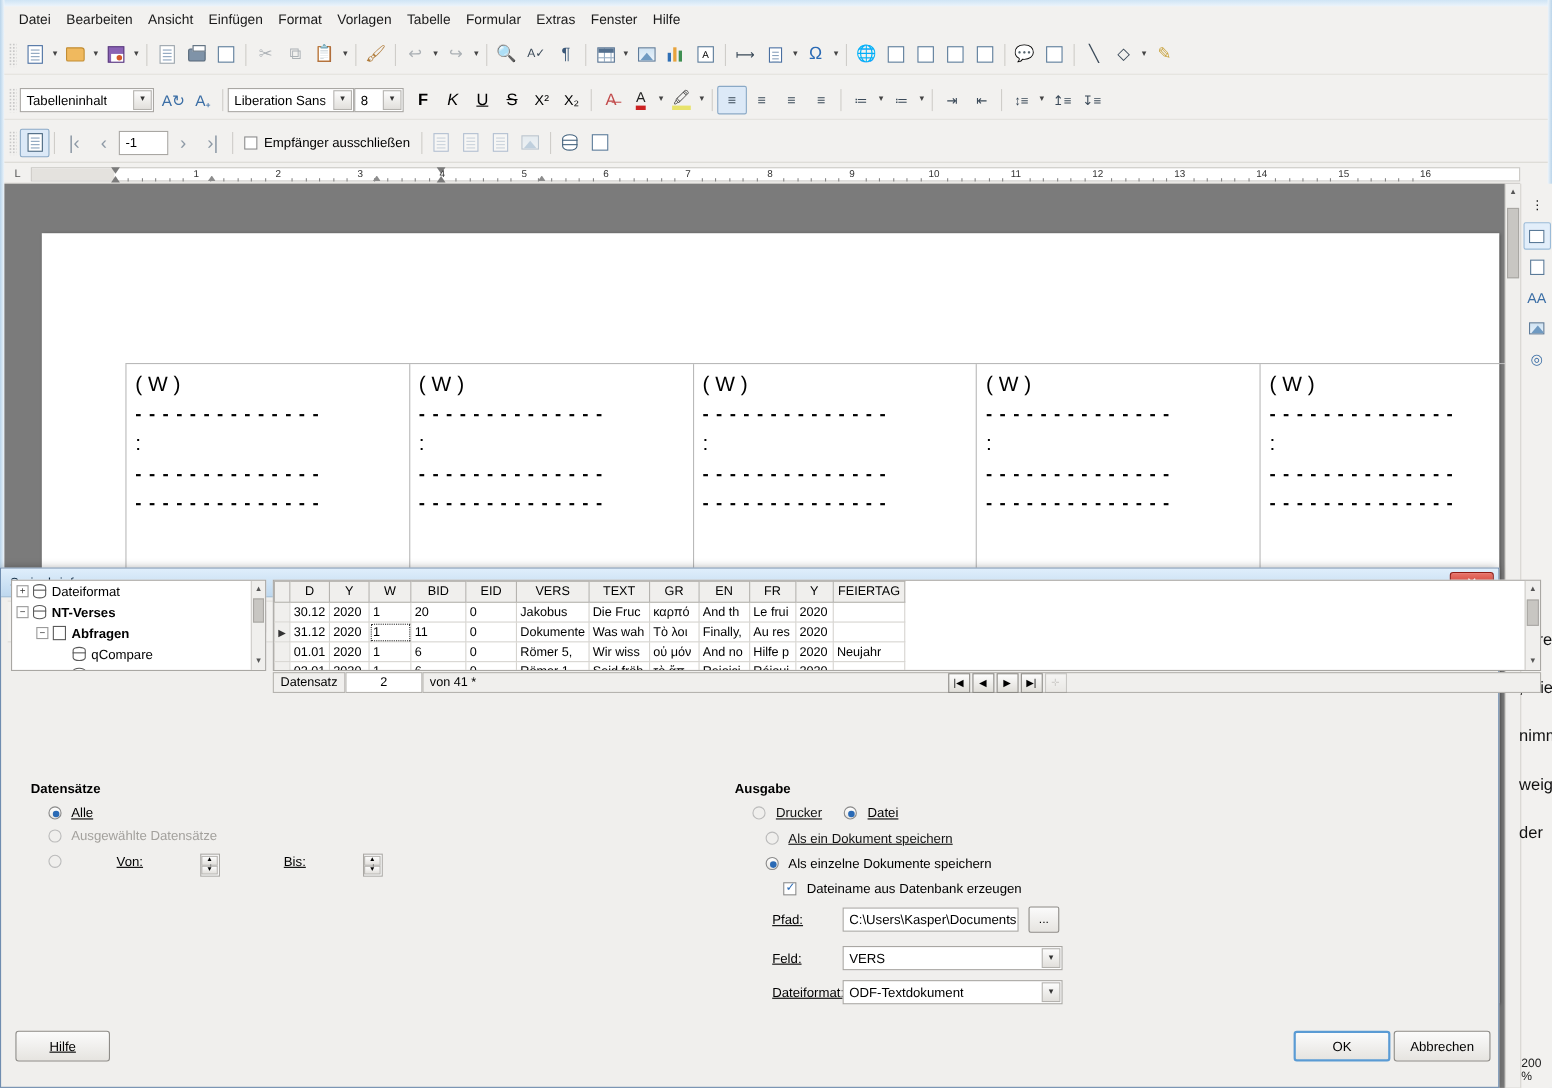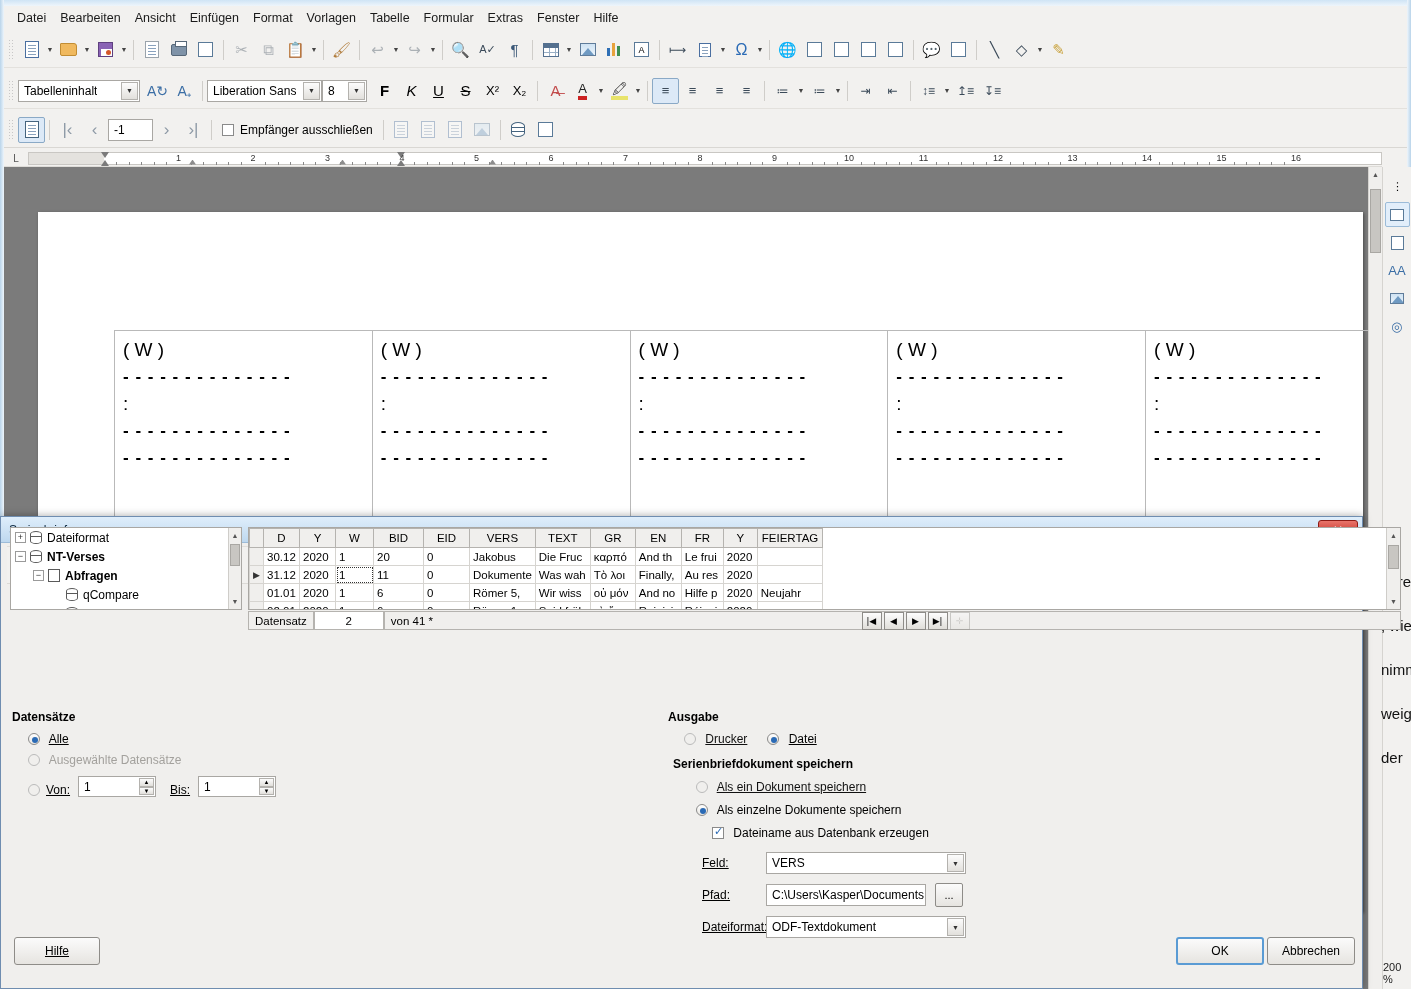--- a/index.html
+++ b/index.html
@@ -915,31 +915,31 @@
       <span style="flex:1"></span>
       <span class="navbtn">|◀</span>
       <span class="navbtn">◀</span>
       <span class="navbtn">▶</span>
       <span class="navbtn">▶|</span>
       <span class="navbtn dis">✛</span>
       <span style="flex:1"></span>
     </div>
   </div>
 
-  <div style="position:absolute;left:12px;top:710px;width:320px;">
+  <div style="position:absolute;left:28px;top:710px;width:320px;">
     <div class="grp-title">Datensätze</div>
     <div style="margin:8px 0 0 16px;">
       <span class="radio on"></span>
       <span class="ul">Alle</span>
     </div>
     <div class="dis" style="margin:7px 0 0 16px;">
       <span class="radio"></span>
       <span>Ausgewählte Datensätze</span>
     </div>
-    <div style="margin:9px 0 0 16px;display:flex;align-items:flex-end;">
+    <div style="margin:9px 0 0 16px;display:flex;align-items:flex-start;gap:44px;">
       <span class="dis">
         <span class="radio"></span>
       </span>
       <span class="ul" style="margin-right:8px;">Von:</span>
       <span class="spin">
         <span>1</span>
         <span class="sbtns">
             <div>▲</div>
             <div>▼</div>
           </span>
@@ -960,49 +960,48 @@
     <div style="margin:8px 0 0 16px;display:flex;align-items:center;">
       <span class="dis">
         <span class="radio"></span>
         <span class="ul" style="color:#111">Drucker</span>
       </span>
       <span style="margin-left:20px;">
         <span class="radio on"></span>
         <span class="ul">Datei</span>
       </span>
     </div>
-    <div class="grp-title" style="margin:11px 0 0 5px;">Serienbriefdokument speichern</div>
     <div class="dis" style="margin:9px 0 0 28px;">
       <span class="radio"></span>
       <span class="ul" style="color:#111">Als ein Dokument speichern</span>
     </div>
     <div style="margin:9px 0 0 28px;">
       <span class="radio on"></span>
       <span>Als einzelne Dokumente speichern</span>
     </div>
     <div style="margin:9px 0 0 44px;">
       <span class="cb on"></span>
       <span>Dateiname aus Datenbank erzeugen</span>
     </div>
 
+    <div style="margin:9px 0 0 34px;display:flex;align-items:center;">
+      <span class="ul" style="width:64px;">Pfad:</span>
+      <span class="combo" style="width:160px;">
+        <span class="fld-txt">C:\Users\Kasper\Documents</span>
+      </span>
+      <span class="browse" style="margin-left:9px;">...</span>
+    </div>
     <div style="margin:12px 0 0 34px;display:flex;align-items:center;">
       <span class="ul" style="width:64px;">Feld:</span>
       <span class="combo" style="width:200px;">
         <span class="fld-txt">VERS</span>
         <span class="arrow">▼</span>
       </span>
     </div>
     <div style="margin:9px 0 0 34px;display:flex;align-items:center;">
-      <span class="ul" style="width:64px;">Pfad:</span>
-      <span class="combo" style="width:160px;">
-        <span class="fld-txt">C:\Users\Kasper\Documents</span>
-      </span>
-      <span class="browse" style="margin-left:9px;">...</span>
-    </div>
-    <div style="margin:9px 0 0 34px;display:flex;align-items:center;">
       <span class="ul" style="width:64px;">Dateiformat:</span>
       <span class="combo" style="width:200px;">
         <span class="fld-txt">ODF-Textdokument</span>
         <span class="arrow">▼</span>
       </span>
     </div>
   </div>
 
   <div class="dbtn" style="position:absolute;left:14px;top:937px;width:86px;">
     <span class="ul">Hilfe</span>

